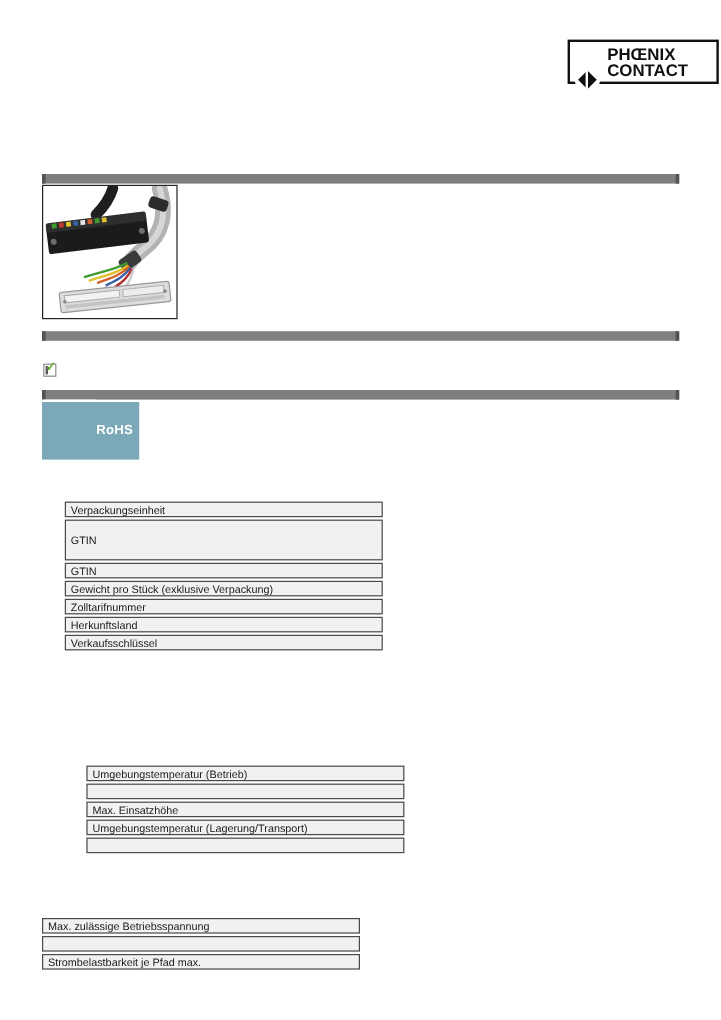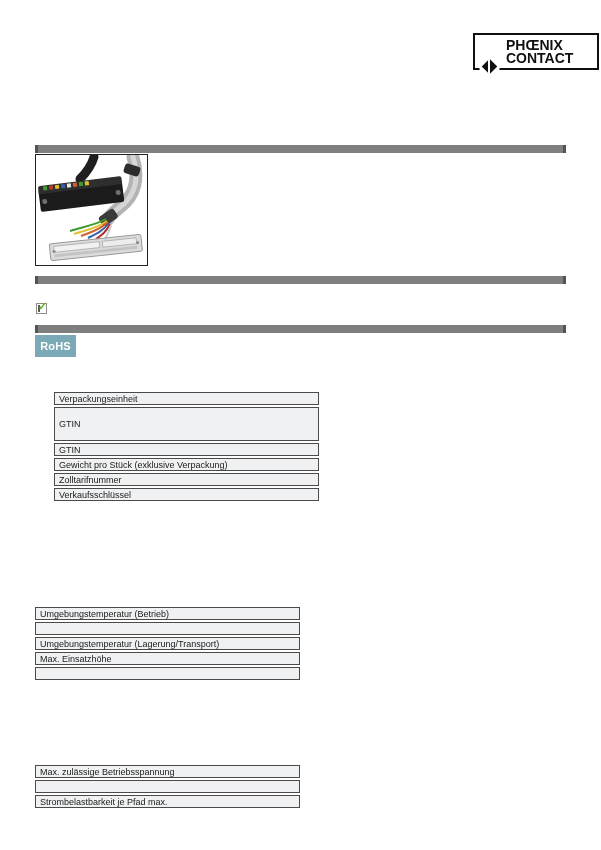--- a/index.html
+++ b/index.html
@@ -59,31 +59,31 @@
   .check-icon .mark {
     position:absolute; left:1px; top:-3px; font-size:11px; font-weight:bold;
     color:#64b02c; line-height:11px;
   }
 
   
   .rohs-card {
     position:absolute; left:33px; top:333px; width:47px; height:52px; background:#fff;
   }
   .rohs-badge {
-    position:absolute; left:2px; top:2px; width:41px; height:22px;
-    background:#7ba9b7; display:flex; align-items:center; justify-content:center;
+    position:absolute; left:2px; top:2px; width:41px; height:48px;
+    background:#7ba9b7; display:flex; align-items:center; justify-content:center;padding-left:40px;
   }
   .rohs-badge span {
     color:#ffffff; font-weight:bold; font-size:11px; letter-spacing:0.2px;
   }
 
   
   .spec-table { position:absolute; left:35px; width:265px; }
-  #table-packaging   { top:392px;padding-left:19px; }
-  #table-environment { top:607px; }
+  #table-packaging   { top:418px;padding-left:19px; }
+  #table-environment { top:638px;margin-left:37px; }
   #table-electrical  { top:717px;margin-top:48px; }
   .trow {
     height:13px; box-sizing:border-box; background:#eff1f2;
     border:1px solid #4a4a4a; margin-bottom:2px;
     display:flex; align-items:center; padding-left:4px;
   }
   .trow.tall { height:34px; }
   .tlabel {
     font-size:9px; color:#1a1a1a; white-space:nowrap; overflow:hidden;
   }
@@ -175,38 +175,41 @@
       <div class="trow">
         <span class="tlabel">GTIN</span>
       </div>
       <div class="trow">
         <span class="tlabel">Gewicht pro Stück (exklusive Verpackung)</span>
       </div>
       <div class="trow">
         <span class="tlabel">Zolltarifnummer</span>
       </div>
       <div class="trow">
+        <span class="tlabel">Herkunftsland</span>
+      </div>
+      <div class="trow">
         <span class="tlabel">Verkaufsschlüssel</span>
       </div>
     </div>
 
   <div class="spec-table" id="table-environment">
       <div class="trow">
         <span class="tlabel">Umgebungstemperatur (Betrieb)</span>
       </div>
       <div class="trow">
         <span class="tlabel"></span>
       </div>
       <div class="trow">
+        <span class="tlabel">Max. Einsatzhöhe</span>
+      </div>
+      <div class="trow">
         <span class="tlabel">Umgebungstemperatur (Lagerung/Transport)</span>
       </div>
       <div class="trow">
-        <span class="tlabel">Max. Einsatzhöhe</span>
-      </div>
-      <div class="trow">
         <span class="tlabel"></span>
       </div>
     </div>
 
   <div class="spec-table" id="table-electrical">
       <div class="trow">
         <span class="tlabel">Max. zulässige Betriebsspannung</span>
       </div>
       <div class="trow">
         <span class="tlabel"></span>

